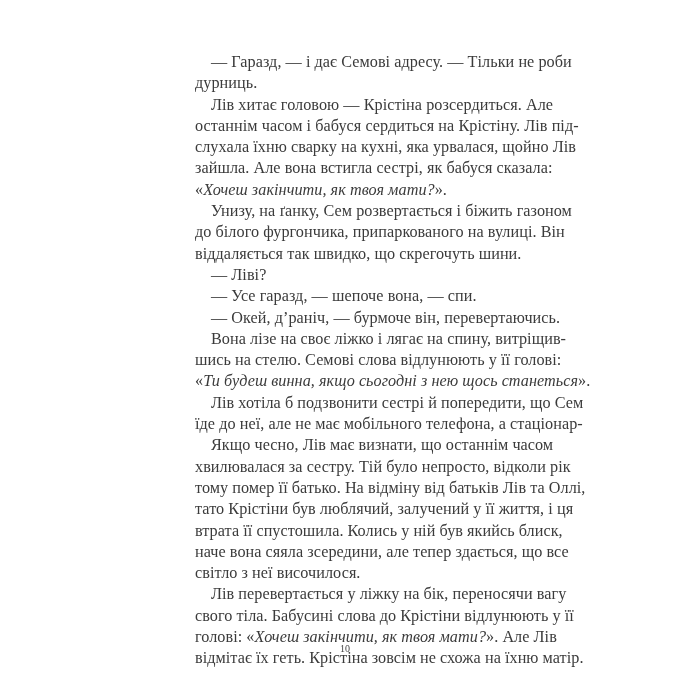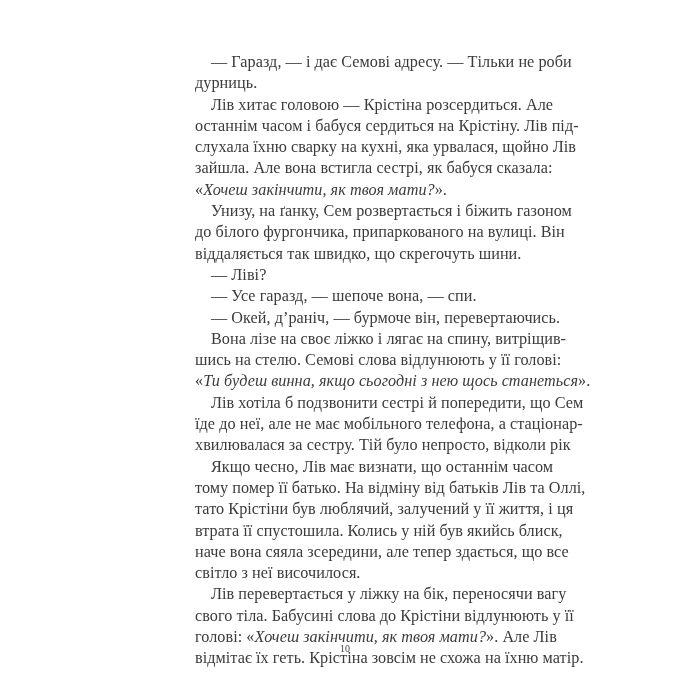--- a/index.html
+++ b/index.html
@@ -46,22 +46,22 @@
       <span class="line">до білого фургончика, припаркованого на вулиці. Він</span>
       <span class="line last">віддаляється так швидко, що скрегочуть шини.</span>
       <span class="line indent last">— Ліві?</span>
       <span class="line indent last">— Усе гаразд, — шепоче вона, — спи.</span>
       <span class="line indent last">— Окей, д’раніч, — бурмоче він, перевертаючись.</span>
       <span class="line indent">Вона лізе на своє ліжко і лягає на спину, витріщив-</span>
       <span class="line">шись на стелю. Семові слова відлунюють у її голові:</span>
       <span class="line">«<span class="it">Ти будеш винна, якщо сьогодні з нею щось станеться</span>».</span>
       <span class="line indent">Лів хотіла б подзвонити сестрі й попередити, що Сем</span>
       <span class="line">їде до неї, але не має мобільного телефона, а стаціонар-</span>
+      <span class="line indent">Якщо чесно, Лів має визнати, що останнім часом</span>
       <span class="line">хвилювалася за сестру. Тій було непросто, відколи рік</span>
-      <span class="line indent">Якщо чесно, Лів має визнати, що останнім часом</span>
       <span class="line">тому помер її батько. На відміну від батьків Лів та Оллі,</span>
       <span class="line">тато Крістіни був люблячий, залучений у її життя, і ця</span>
       <span class="line">втрата її спустошила. Колись у ній був якийсь блиск,</span>
       <span class="line">наче вона сяяла зсередини, але тепер здається, що все</span>
       <span class="line last">світло з неї височилося.</span>
       <span class="line indent">Лів перевертається у ліжку на бік, переносячи вагу</span>
       <span class="line">свого тіла. Бабусині слова до Крістіни відлунюють у її</span>
       <span class="line">голові: «<span class="it">Хочеш закінчити, як твоя мати?</span>». Але Лів</span>
       <span class="line">відмітає їх геть. Крістіна зовсім не схожа на їхню матір.</span>
     </div>

